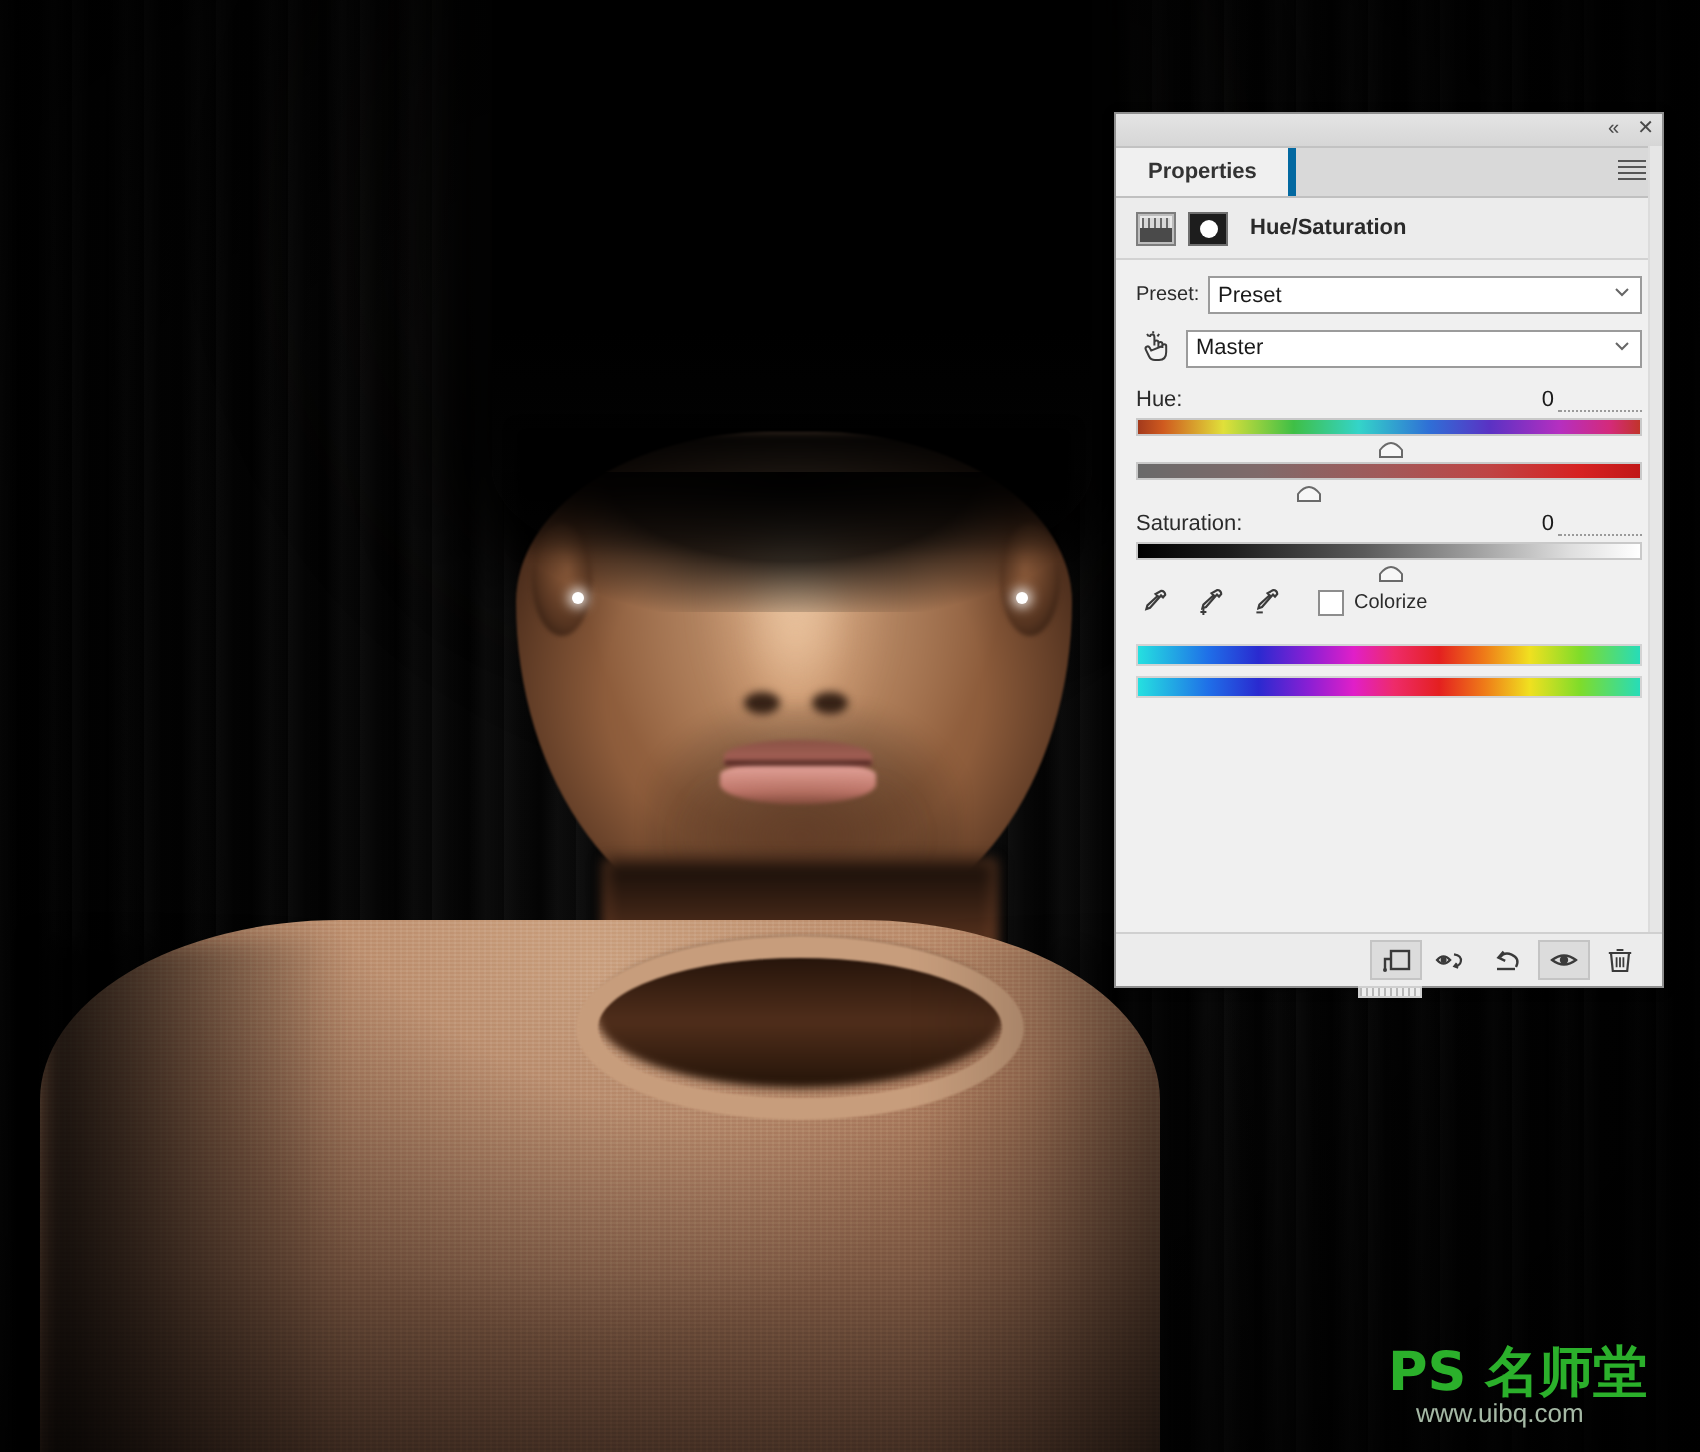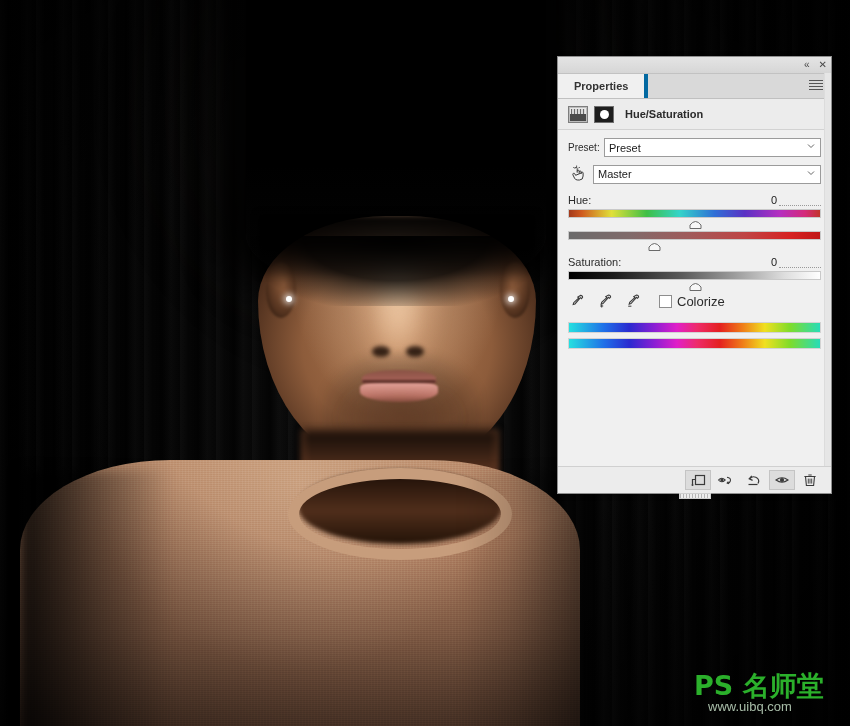--- a/index.html
+++ b/index.html
@@ -160,21 +160,21 @@
   .bar{position:absolute;left:0;right:0;top:0;height:9px;border:1px solid #c9c9c9;box-sizing:border-box;}
   .bar.hue{background:linear-gradient(90deg,#a33a1c 0%,#cf5a1f 5%,#e0e03a 17%,#3fbf46 31%,#34d4c9 44%,#2f6fd6 58%,#5a32c4 70%,#b52fc0 84%,#d42a7a 94%,#c1342a 100%);}
   .bar.sat{background:linear-gradient(90deg,#6a6a6a 0%,#7f6a6a 24%,#a05a5a 48%,#bf4444 70%,#d62222 88%,#c11717 100%);}
   .bar.light{background:linear-gradient(90deg,#000 0%,#1c1c1c 18%,#5a5a5a 45%,#9c9c9c 66%,#dedede 86%,#fff 100%);}
   .knob{position:absolute;top:10px;width:13px;height:10px;margin-left:-6px;}
 
   .eyedrop-row{display:flex;align-items:center;margin-top:10px;margin-bottom:12px;gap:11px;}
   .eye{width:17px;height:17px;cursor:pointer;}
   .colorize{display:flex;align-items:center;gap:5px;margin-left:7px;}
   .cbox{width:11px;height:11px;border:1px solid #8d8d8d;background:#fff;}
-  .cz-lbl{font-size:13px;color:#2b2b2b;}
+  .cz-lbl{font-size:10px;color:#2b2b2b;}
 
   .spectrum{height:11px;border:1px solid #d3d3d3;box-sizing:border-box;
     background:linear-gradient(90deg,#25e0e0 0%,#1f6fe8 14%,#2a2ad0 24%,#8a1fd4 34%,#e01fc8 43%,#ee2b6a 51%,#e42020 60%,#ef7b18 69%,#f0e020 78%,#7fdc2a 88%,#27dcb8 100%);}
   .spectrum.two{margin-top:5px;}
 
   .panel-footer{position:absolute;left:0;right:0;bottom:0;height:26px;background:#ececec;
     border-top:1px solid #d0d0d0;display:flex;align-items:center;justify-content:flex-end;
     padding-right:8px;gap:2px;}
   .fbtn{width:26px;height:20px;display:flex;align-items:center;justify-content:center;cursor:pointer;}
   .fbtn.sel{background:#dcdcdc;border:1px solid #c4c4c4;box-sizing:border-box;}

